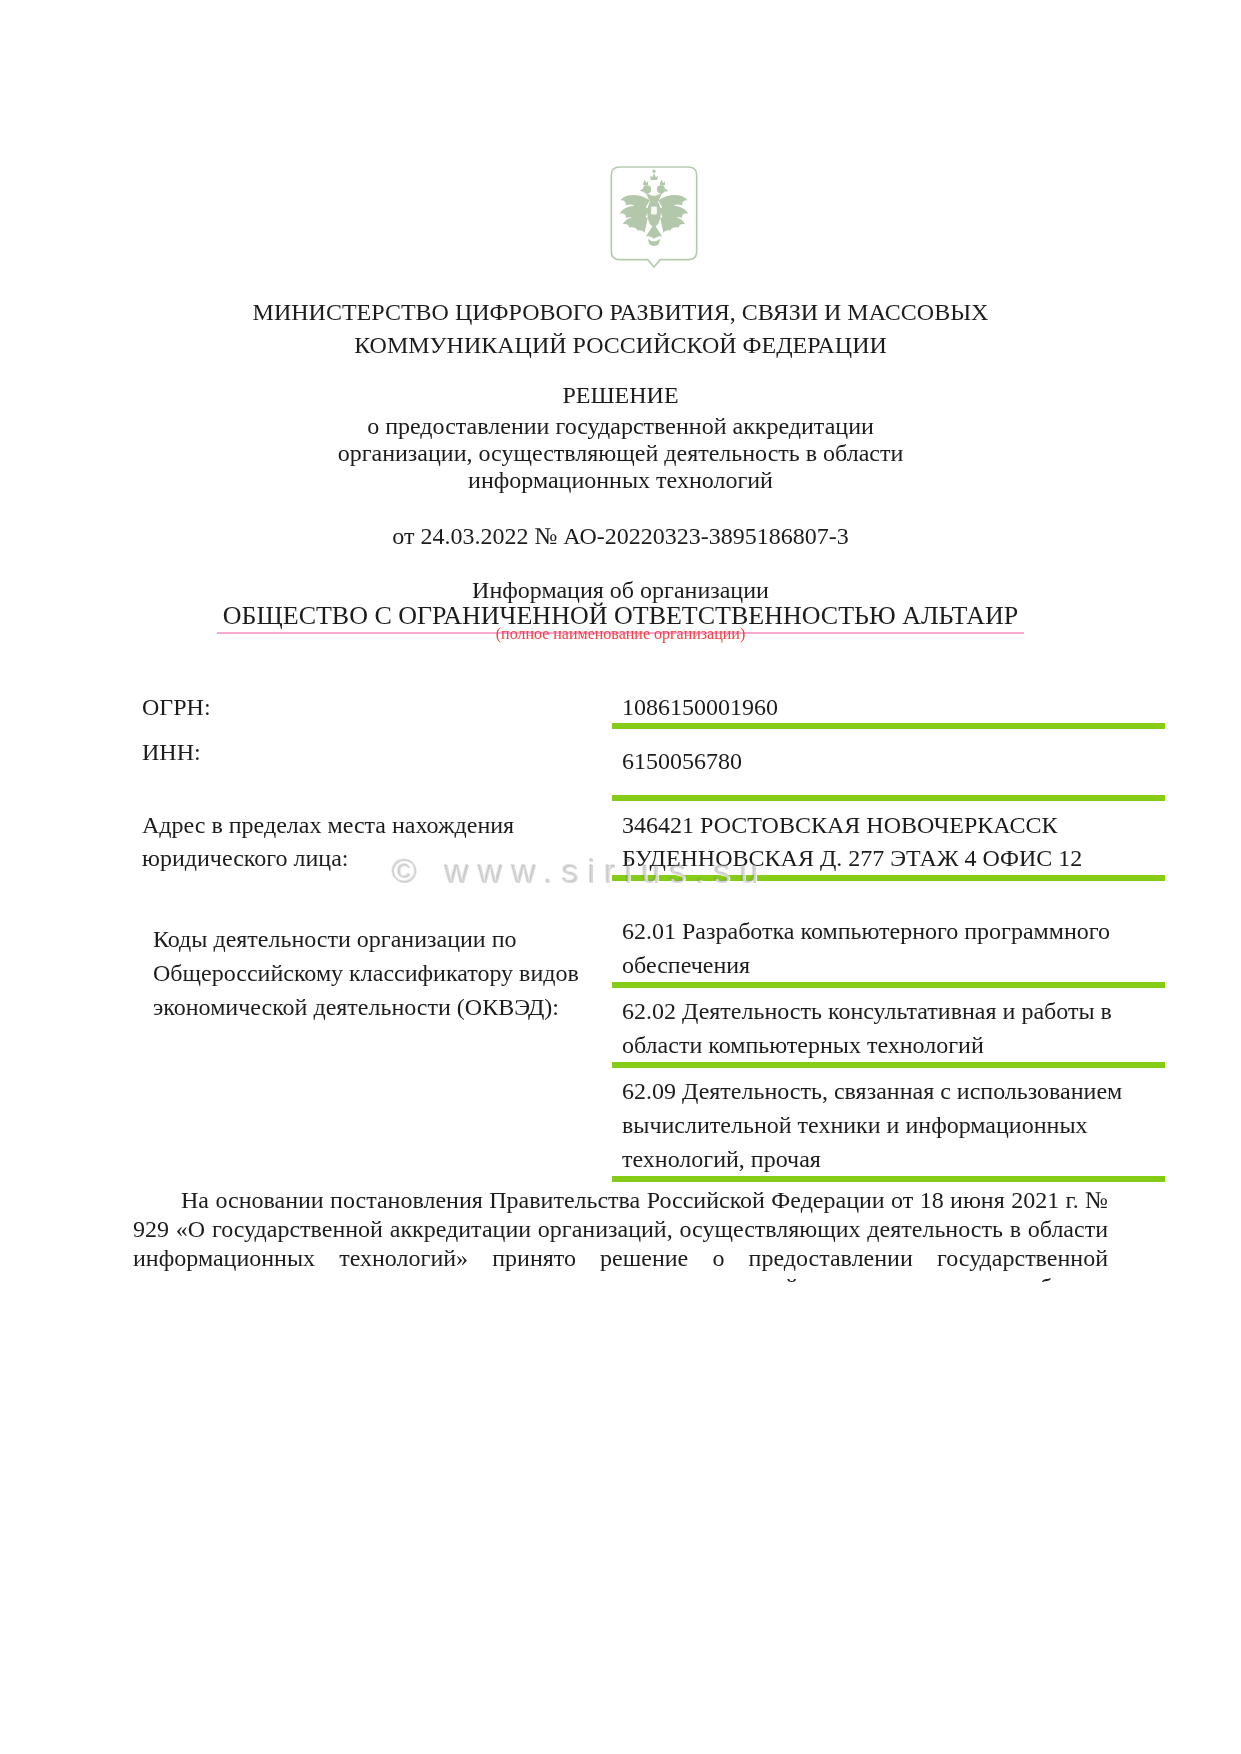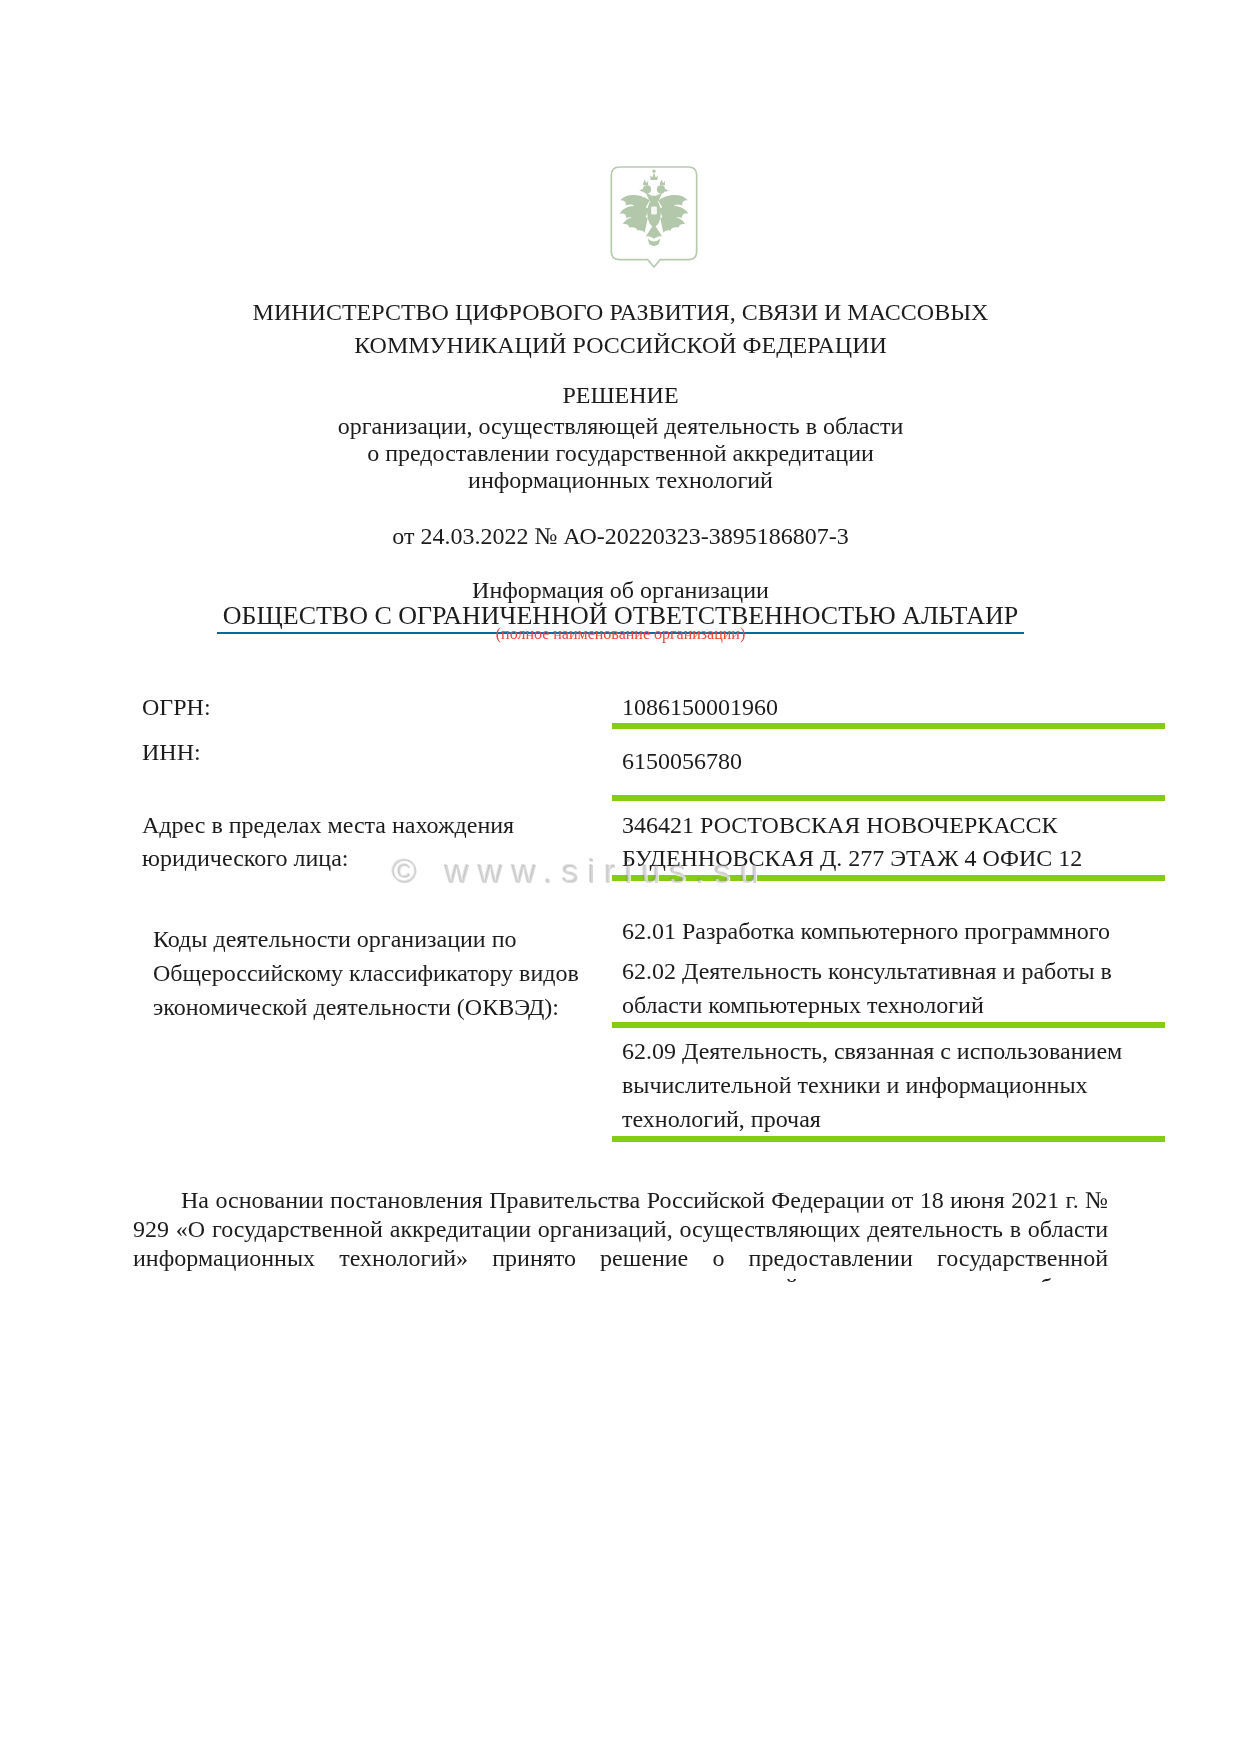--- a/index.html
+++ b/index.html
@@ -12,21 +12,21 @@
     overflow:hidden;
   }
   .centered{position:absolute;left:0;right:0;text-align:center;}
   .ministry{top:296px;font-size:24px;line-height:33px;}
   .ministry .inner{max-width:800px;margin:0 auto;}
   .decision-title{top:381px;font-size:24px;line-height:28px;}
   .decision-sub{top:413px;font-size:24px;line-height:27px;}
   .decision-date{top:523px;font-size:24px;}
   .info-heading{top:577px;font-size:24px;}
   .org-name{top:601px;font-size:26px;}
-  .org-name span{display:inline-block;border-bottom:2px solid #0369a1;padding:0 6px 1px 6px;}
+  .org-name span{display:inline-block;border-bottom:2px solid #f9a8d4;padding:0 6px 1px 6px;}
   .org-caption{top:625px;font-size:16px;color:#ef4444;}
   .field-label{position:absolute;left:142px;width:462px;font-size:24px;text-align:left;}
   .field-value{position:absolute;left:612px;width:553px;font-size:24px;text-align:left;}
   .pad-left{padding-left:10px;box-sizing:border-box;}
   .uline{border-bottom:6px solid #84cc16;}
   .lh33{line-height:33px;}
   .lh34{line-height:34px;}
   .okved-entry{margin-bottom:6px;}
   .okved-entry div{line-height:34px;}
   .body-par{
@@ -76,22 +76,22 @@
       <rect x="39.2" y="39" width="5.6" height="7.5" rx="1" fill="#ffffff" opacity="0.85"></rect>
     </svg>
   </div>
 
   <div class="centered ministry">
     <div class="inner">МИНИСТЕРСТВО ЦИФРОВОГО РАЗВИТИЯ, СВЯЗИ И МАССОВЫХ КОММУНИКАЦИЙ РОССИЙСКОЙ ФЕДЕРАЦИИ</div>
   </div>
 
   <div class="centered decision-title">РЕШЕНИЕ</div>
   <div class="centered decision-sub">
+    <div>о предоставлении государственной аккредитации</div>
     <div>организации, осуществляющей деятельность в области</div>
-    <div>о предоставлении государственной аккредитации</div>
     <div>информационных технологий</div>
   </div>
 
   <div class="centered decision-date">от 24.03.2022 № АО-20220323-3895186807-3</div>
 
   <div class="centered info-heading">Информация об организации</div>
   <div class="centered org-name">
     <span>ОБЩЕСТВО С ОГРАНИЧЕННОЙ ОТВЕТСТВЕННОСТЬЮ АЛЬТАИР</span>
   </div>
   <div class="centered org-caption">(полное наименование организации)</div>
@@ -105,20 +105,21 @@
   <div class="field-label lh33" style="top:809px;">Адрес в пределах места нахождения юридического лица:</div>
   <div class="field-value lh33" style="top:809px;">
     <div class="pad-left">346421 РОСТОВСКАЯ НОВОЧЕРКАССК</div>
     <div class="uline pad-left">БУДЕННОВСКАЯ Д. 277 ЭТАЖ 4 ОФИС 12</div>
   </div>
 
   <div class="field-label lh34" style="top:922px;margin-left:11px;">Коды деятельности организации по Общероссийскому классификатору видов экономической деятельности (ОКВЭД):</div>
   <div class="field-value" style="top:914px;">
     <div class="okved-entry">
       <div class="pad-left">62.01 Разработка компьютерного программного</div>
+      <div class="uline pad-left">обеспечения</div>
     </div>
     <div class="okved-entry">
       <div class="pad-left">62.02 Деятельность консультативная и работы в</div>
       <div class="uline pad-left">области компьютерных технологий</div>
     </div>
     <div class="okved-entry">
       <div class="pad-left">62.09 Деятельность, связанная с использованием</div>
       <div class="pad-left">вычислительной техники и информационных</div>
       <div class="uline pad-left">технологий, прочая</div>
     </div>

